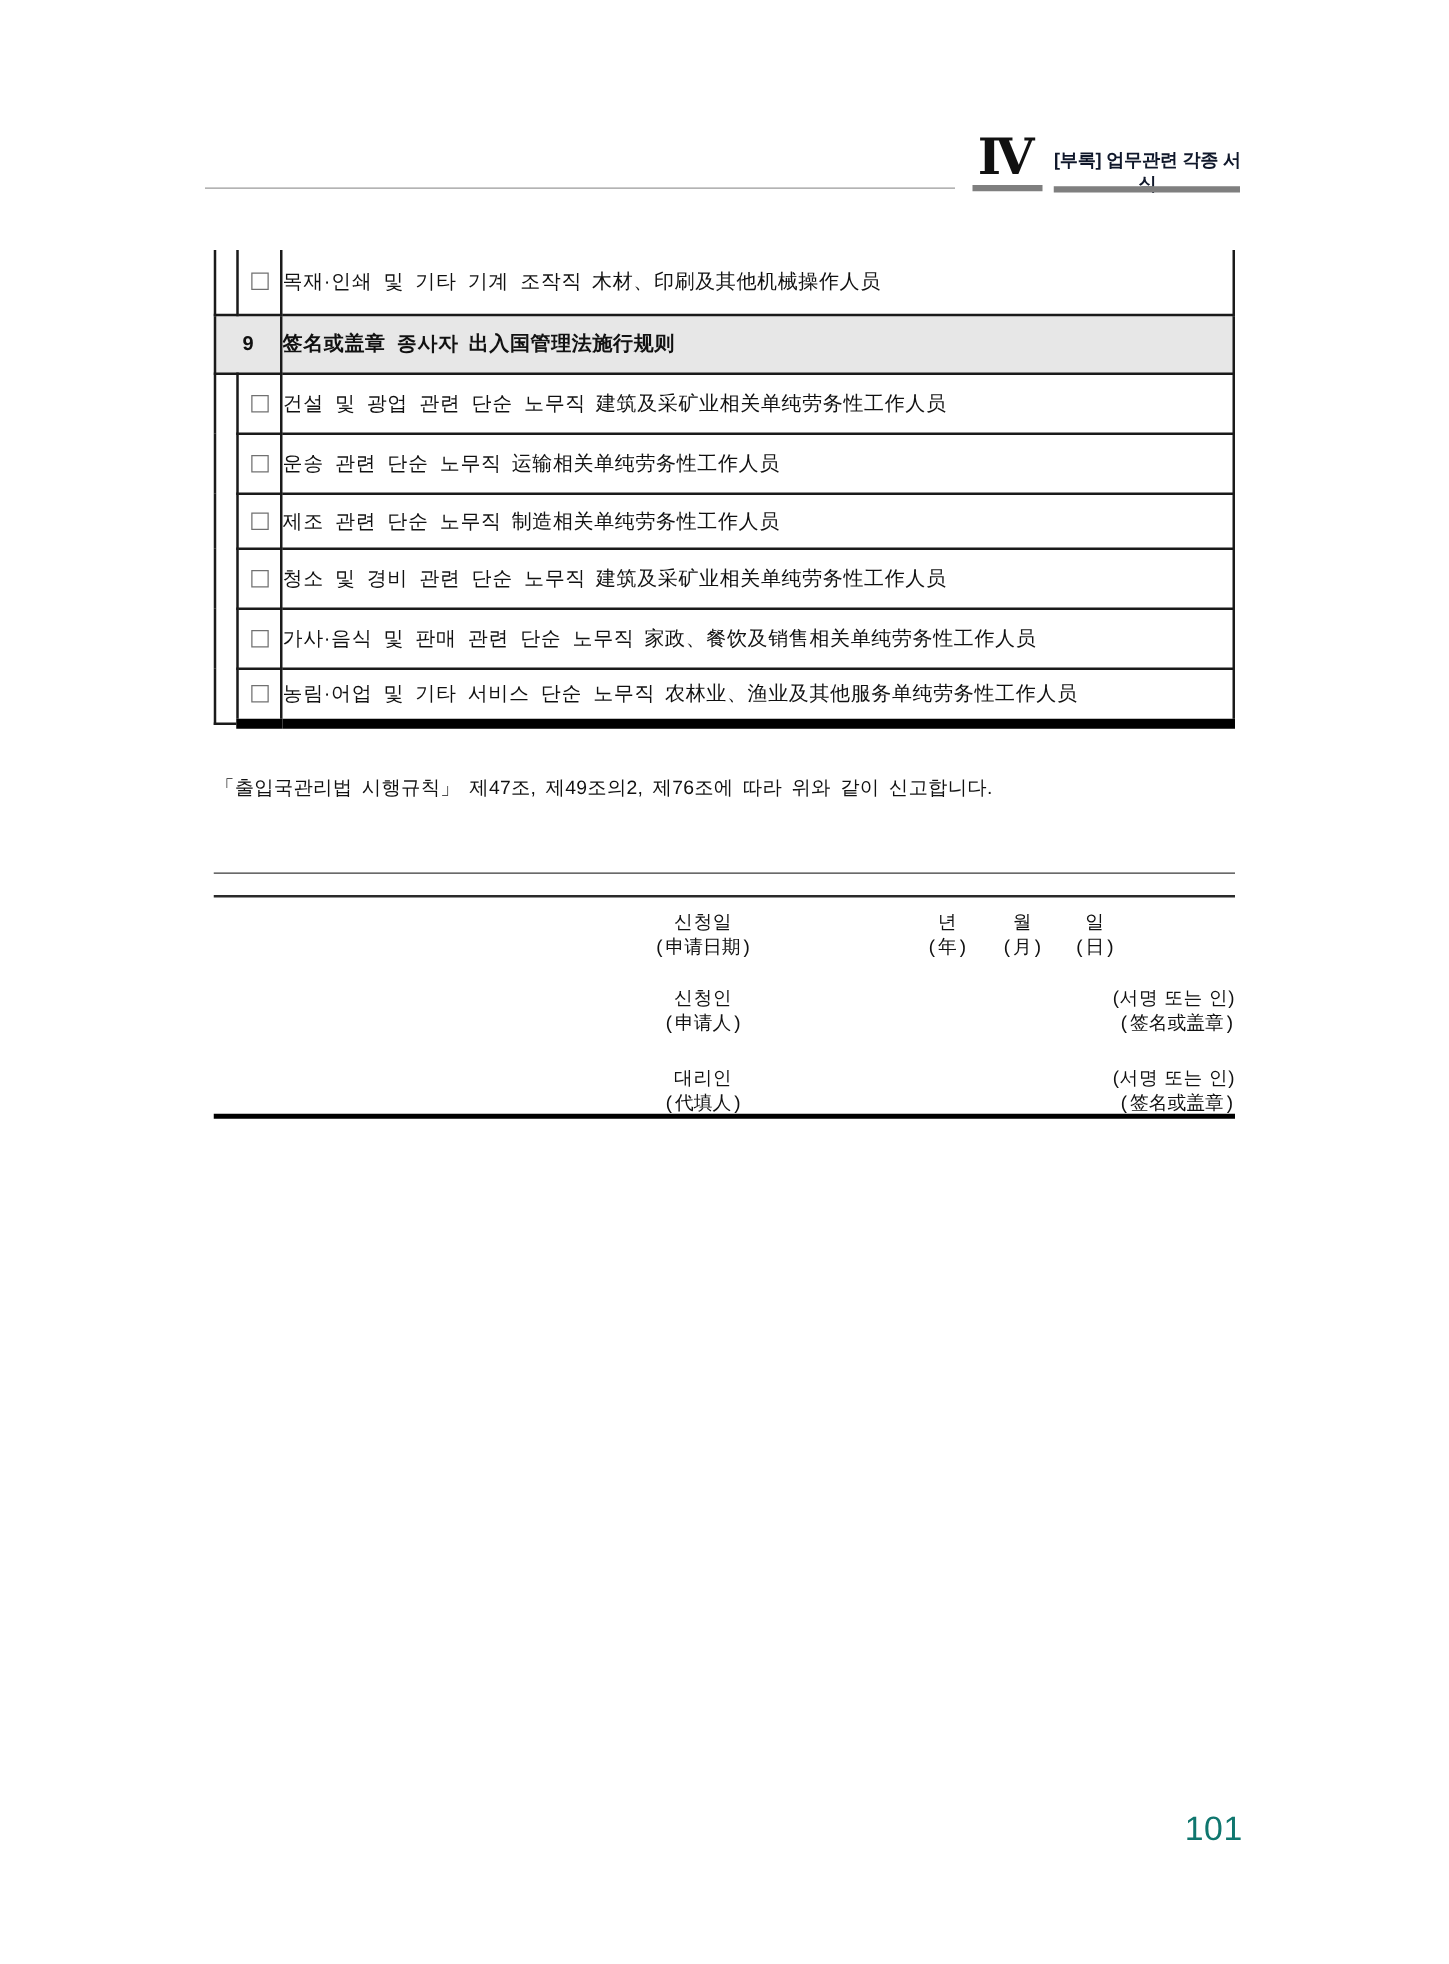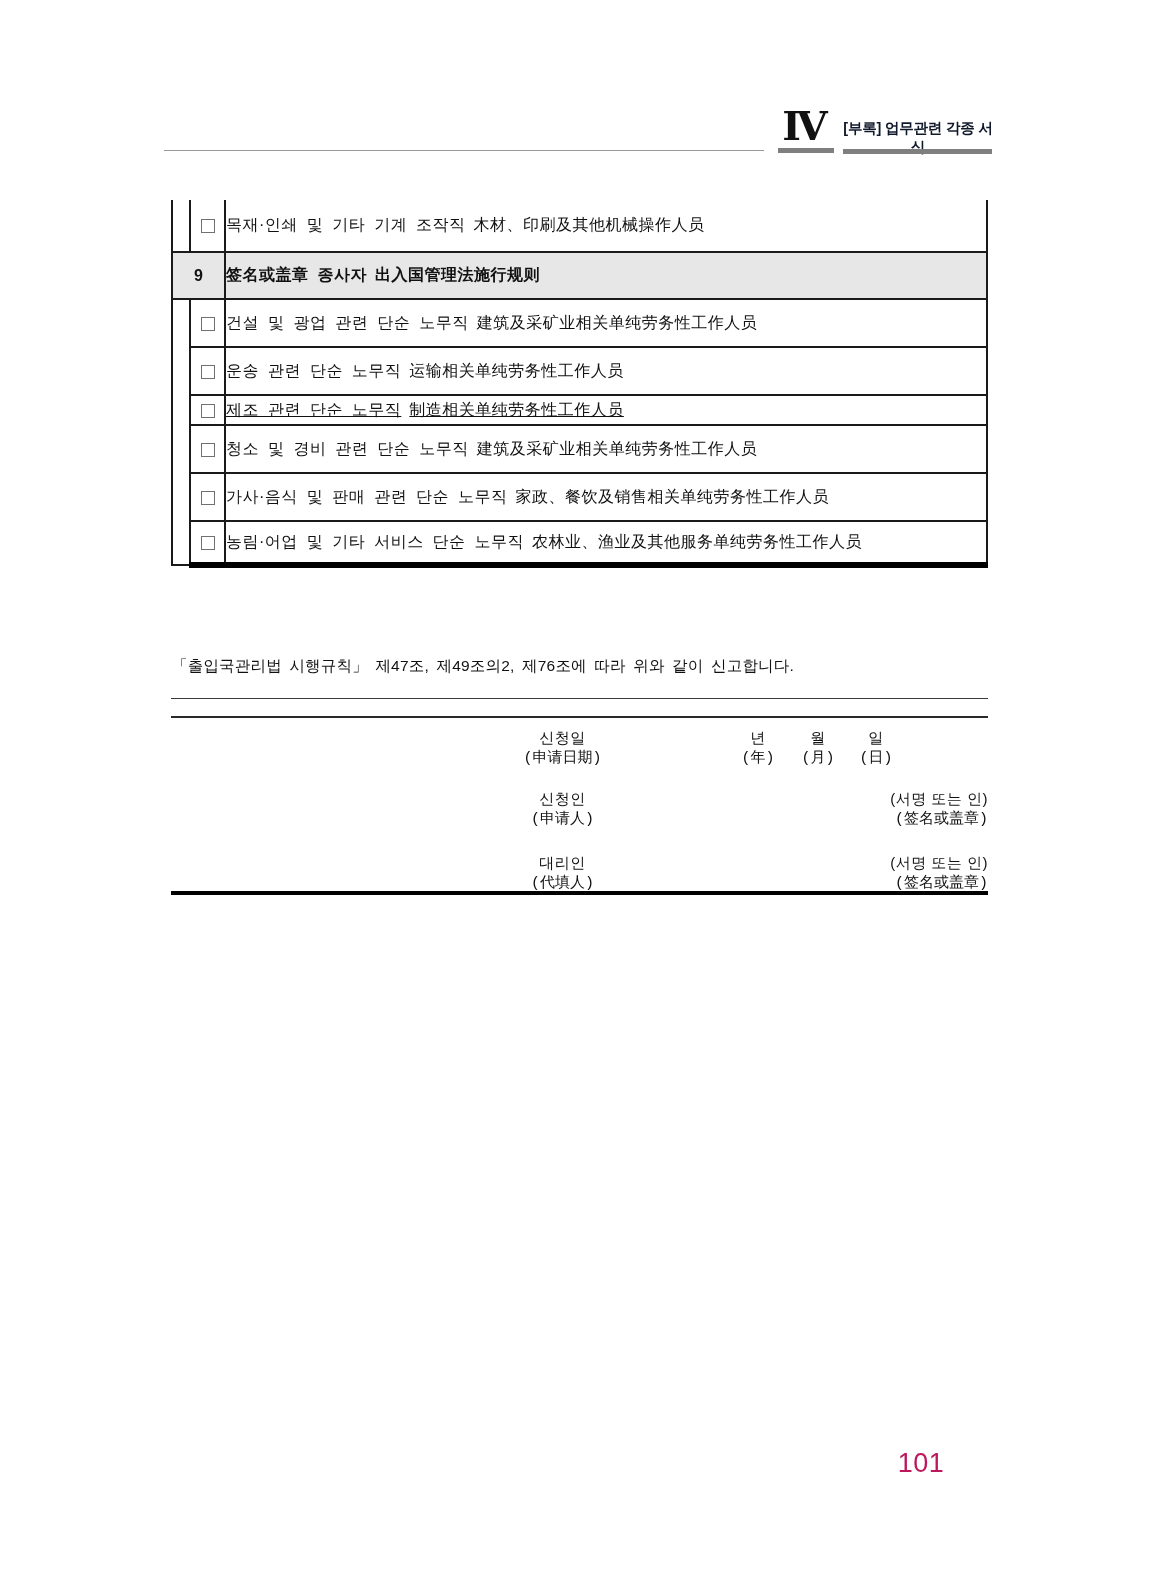--- a/index.html
+++ b/index.html
@@ -27,29 +27,29 @@
   table.occ td { border:2px solid #1a1a1a; padding:0; vertical-align:middle; }
   tr.cut td { border-top:none; }
   td.narrow { width:16px; }
   td.check-cell { width:33px; text-align:center; }
   td.txt-cell { padding:0 8px; font-size:16px; white-space:nowrap; overflow:hidden; }
   .ko { letter-spacing:0.5px; word-spacing:4px; }
   .zh { font-family:"DejaVu Serif","Liberation Serif",serif; margin-left:8px; letter-spacing:0.5px; }
   tr.sect td { background:#e7e7e7; }
   td.sect-no { text-align:center; font-weight:bold; font-size:16px; }
   tr.sect .ko, tr.sect .zh { font-weight:bold; }
-  tr.last td { border-bottom:6px solid #000000; }
+  tr.last td { border-bottom:8px solid #000000; }
   td.narrow-span { border-bottom:4px solid #000; }
   .cb {
     display:inline-block; width:12px; height:12px; border:1.5px solid #707070;
     background:#fff; vertical-align:middle;
   }
 
   
-  .decl-ko { position:absolute; left:172px; top:656px; font-size:15.5px; letter-spacing:0.2px; word-spacing:3px; }
+  .decl-ko { position:absolute; left:172px; top:620px; font-size:15.5px; letter-spacing:0.2px; word-spacing:3px; }
   .decl-zh { position:absolute; left:196px; top:644px; font-size:15.5px;
              font-family:"DejaVu Serif","Liberation Serif",serif; letter-spacing:0.5px; }
 
   
   .rule { position:absolute; background:#3a3a3a; }
   .sig-rule1 { left:171px; top:698px; width:817px; height:1px; }
   .sig-rule2 { left:171px; top:716px; width:817px; height:2px; background:#2a2a2a; }
   .sig-rule3 { left:171px; top:891px; width:817px; height:4px; background:#000; }
   .sig-item { position:absolute; text-align:center; font-size:15px; line-height:21px; }
   .sig-item .l-ko { display:block; letter-spacing:0.5px; }
@@ -58,22 +58,22 @@
   .sig-year      { left:733px; top:727px; width:50px; }
   .sig-month     { left:792px; top:727px; width:52px; }
   .sig-day       { left:847px; top:727px; width:58px; }
   .sig-applicant { left:480px; top:788px; width:165px; }
   .sig-applicant-sign { left:853px; top:788px; width:135px; text-align:right; }
   .sig-agent     { left:480px; top:852px; width:165px; }
   .sig-agent-sign{ left:853px; top:852px; width:135px; text-align:right; }
 
   
   .page-no {
-    position:absolute; left:890px; top:1448px; width:62px; text-align:center;
-    font-size:27px; color:#be185d; letter-spacing:0.5px;
+    position:absolute; left:940px; top:1448px; width:62px; text-align:center;
+    font-size:27px; color:#0f766e; letter-spacing:0.5px;
   }
 </style>
 </head>
 <body>
 
 <div class="page">
 
   <div class="hdr-rule"></div>
   <div class="hdr-numeral">Ⅳ</div>
   <div class="hdr-bar1"></div>
@@ -108,21 +108,21 @@
         </td>
       </tr>
       <tr style="height:48px;">
         <td class="check-cell">
           <span class="cb"></span>
         </td>
         <td class="txt-cell">
           <span class="ko">운송 관련 단순 노무직</span><span class="zh">运输相关单纯劳务性工作人员</span>
         </td>
       </tr>
-      <tr style="height:30px;text-decoration:underline;">
+      <tr style="height:44px;">
         <td class="check-cell">
           <span class="cb"></span>
         </td>
         <td class="txt-cell">
           <span class="ko">제조 관련 단순 노무직</span><span class="zh">制造相关单纯劳务性工作人员</span>
         </td>
       </tr>
       <tr style="height:48px;">
         <td class="check-cell">
           <span class="cb"></span>

